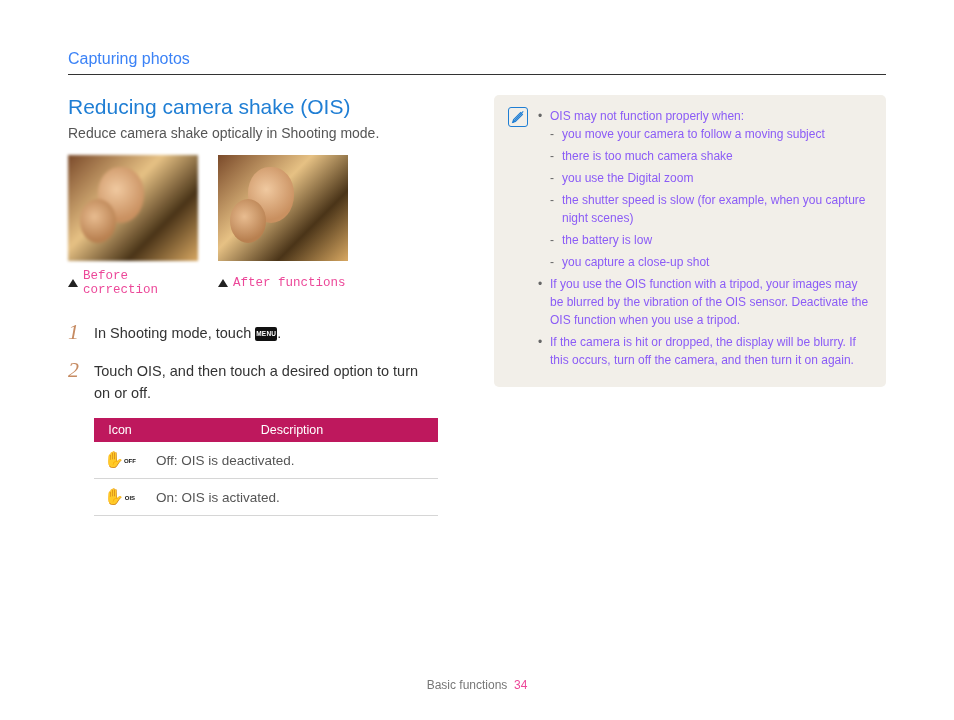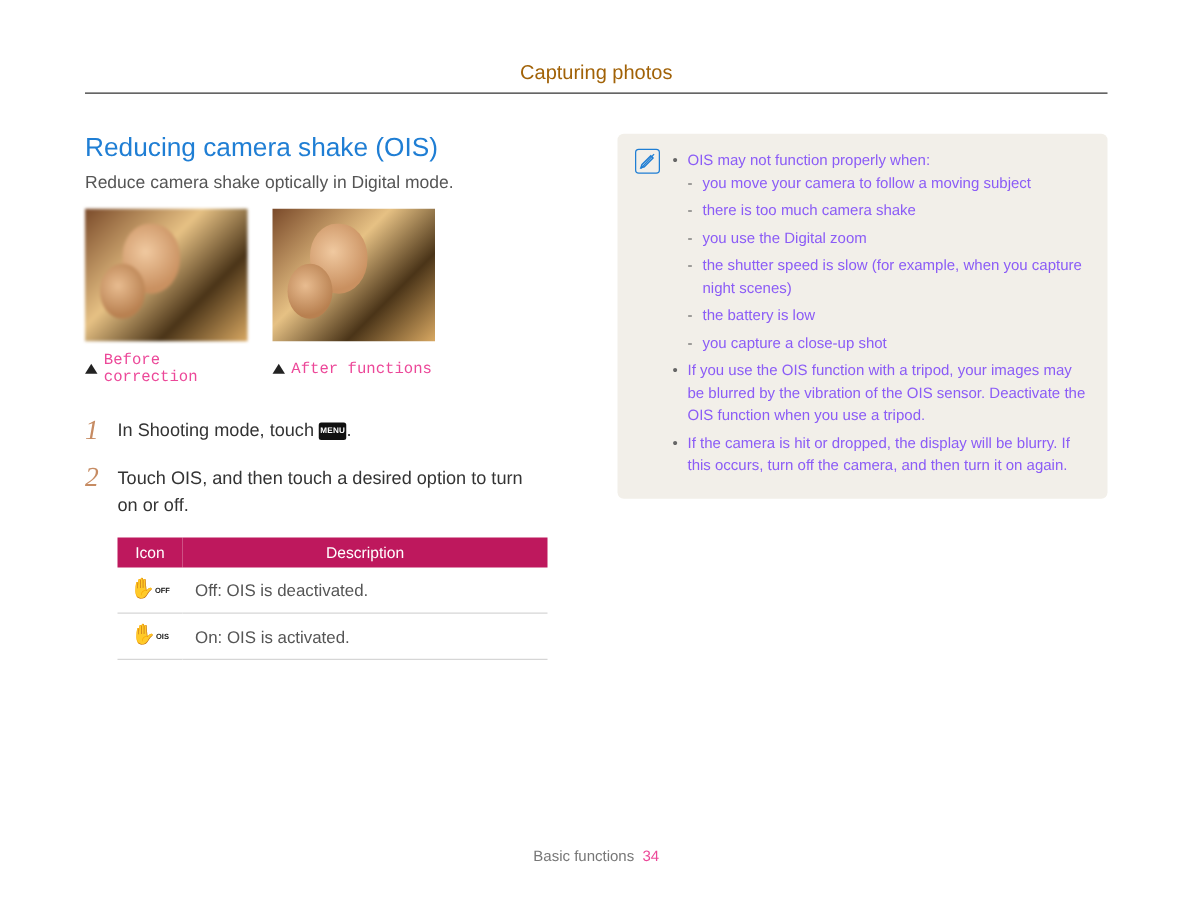--- a/index.html
+++ b/index.html
@@ -9,25 +9,24 @@
     background: #ffffff;
     font-family: Arial, Helvetica, sans-serif;
     font-weight: 300;
     color: #5a5a5a;
     position: relative;
     padding: 50px 68px 0 68px;
   }
   .section-header {
     font-size: 16px;
     font-weight: 300;
-    color: #a16207;
+    color: #3b82f6;
     padding-bottom: 6px;
     border-bottom: 1px solid #333;
-    margin-bottom: 32px;
-    text-align: center;
+    margin-bottom: 20px;
   }
   .columns {
     display: flex;
     gap: 56px;
   }
   .col-left { flex: 0 0 370px; }
   .col-right { flex: 1; }
   .title {
     color: #1f7ed4;
     font-size: 21px;
@@ -113,21 +112,21 @@
   .footer .pg { color:#ec4899; }
 </style>
 </head>
 <body>
 
 <div class="section-header">Capturing photos</div>
 
 <div class="columns">
   <div class="col-left">
     <div class="title">Reducing camera shake (OIS)</div>
-    <div class="subtitle">Reduce camera shake optically in Digital mode.</div>
+    <div class="subtitle">Reduce camera shake optically in Shooting mode.</div>
 
     <div class="photo-row">
       <div class="photo blur">
         <div class="face1"></div>
           <div class="face2"></div>
       </div>
       <div class="photo">
         <div class="face1"></div>
           <div class="face2"></div>
       </div>

